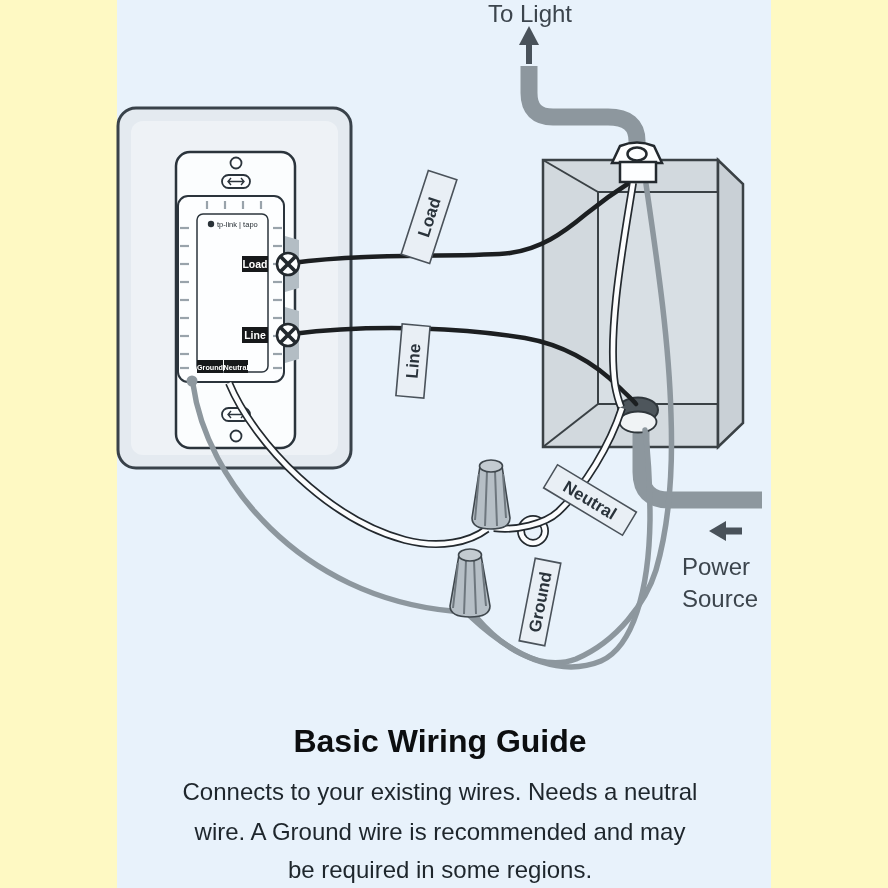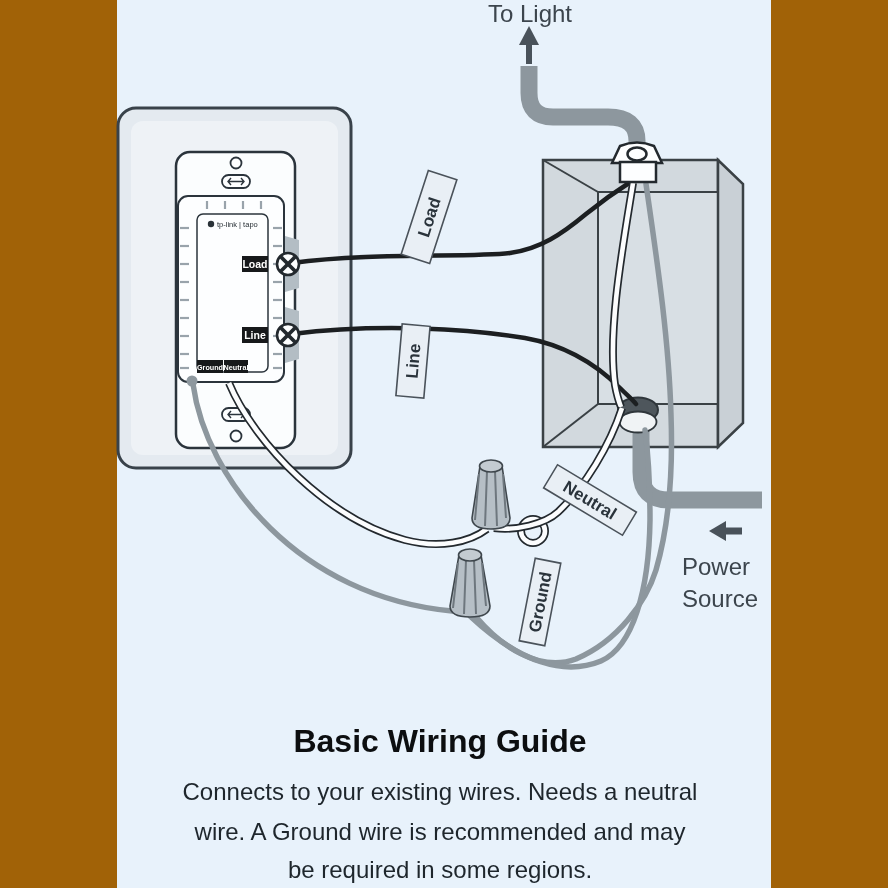--- a/index.html
+++ b/index.html
@@ -1,16 +1,16 @@
 <!DOCTYPE html>
 <html><head>
 <meta charset="utf-8">
 <style>
   html,body{margin:0;padding:0;background:#ffffff;}
-  .stage{position:relative;width:888px;height:888px;background:#a16207;overflow:hidden;
+  .stage{position:relative;width:888px;height:888px;background:#fef9c3;overflow:hidden;
          font-family:"Liberation Sans", sans-serif;}
   svg{display:block;}
   text{font-family:"Liberation Sans", sans-serif;}
   .annot{fill:#3c454d;font-size:24px;}
   .tagtxt{fill:#2a333b;font-size:17px;font-weight:bold;}
   .termtxt{fill:#ffffff;font-weight:bold;}
   .title{fill:#0c0e10;font-size:32px;font-weight:bold;}
   .para{fill:#1e262c;font-size:24px;}
 </style>
 </head>

